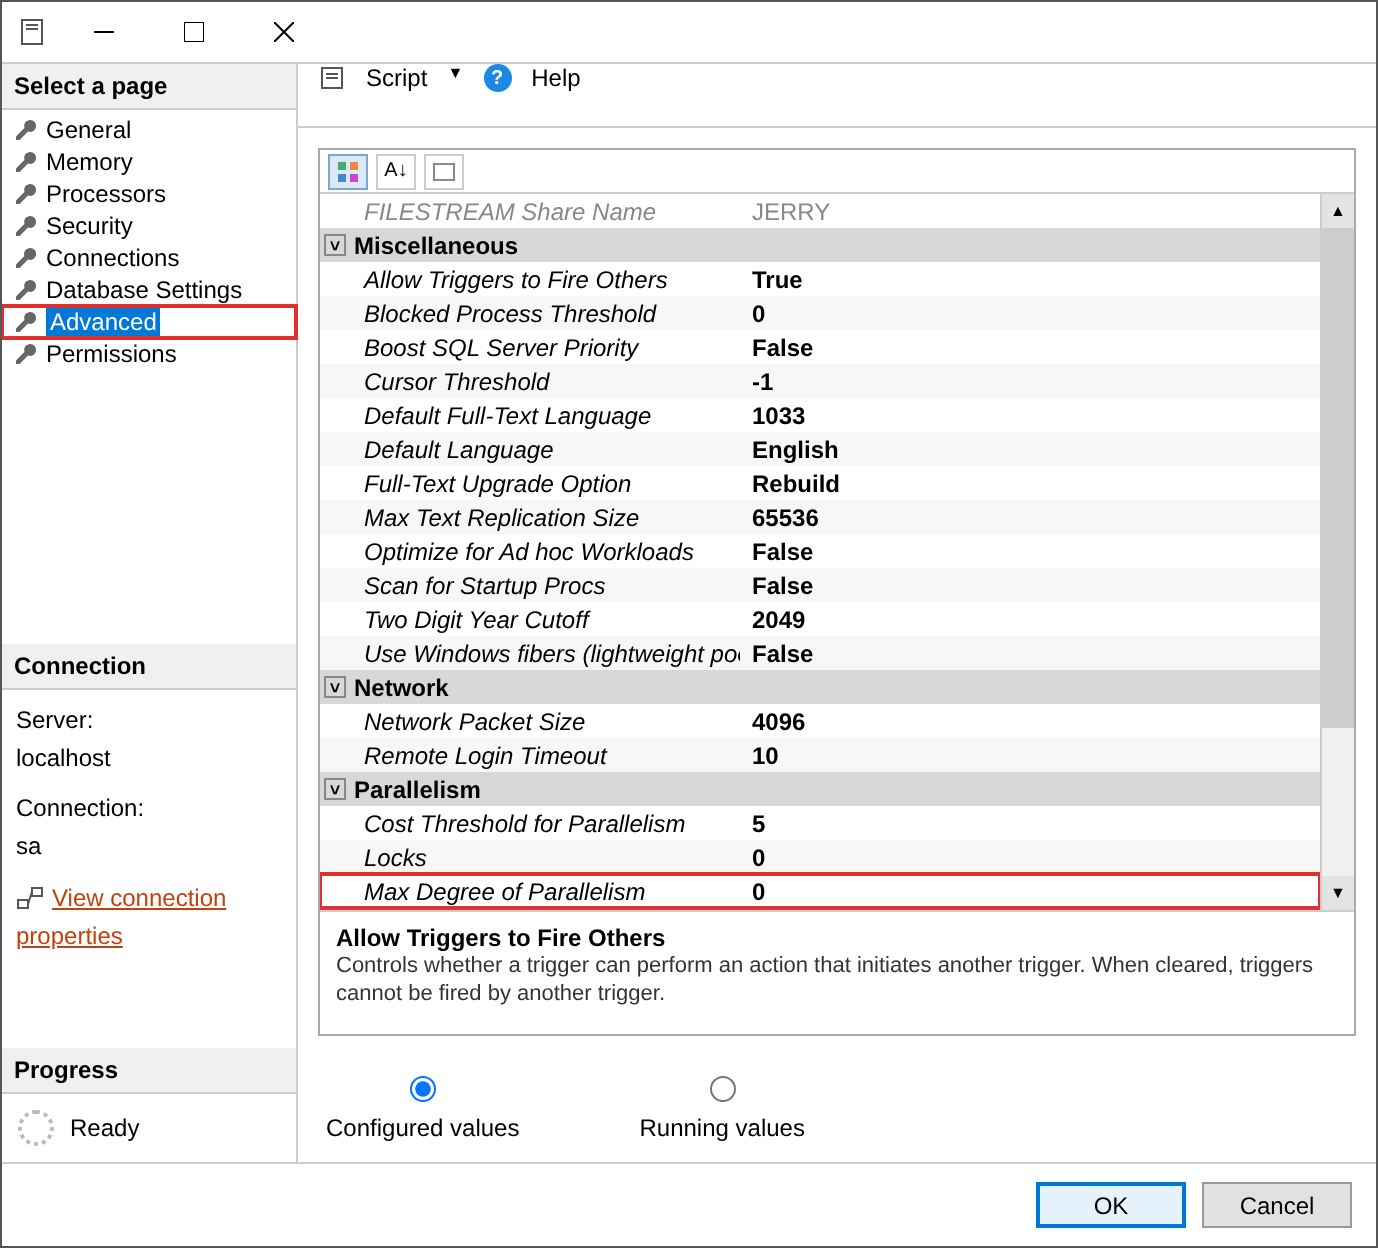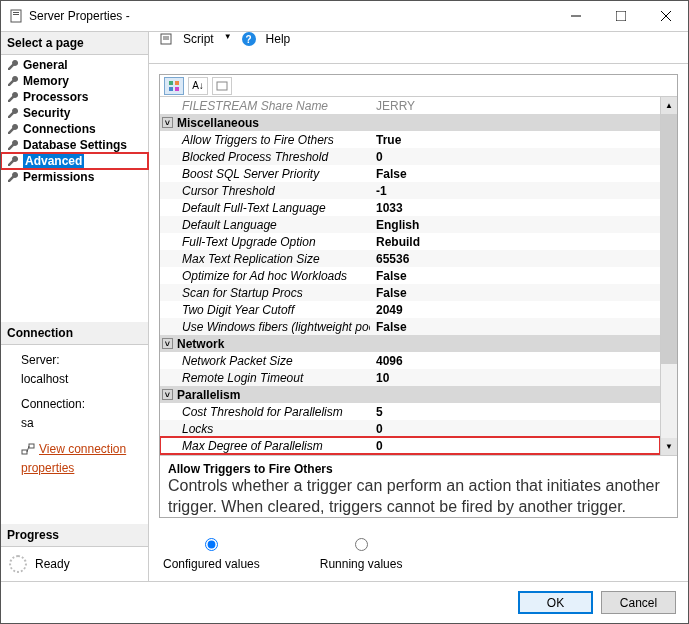--- a/index.html
+++ b/index.html
@@ -5,26 +5,26 @@
 * { box-sizing: border-box; margin: 0; padding: 0; font-family: "Segoe UI", Tahoma, sans-serif; font-size: 12px; }
 body { background: #fff; width: 689px; height: 624px; border: 1px solid #555; display: flex; flex-direction: column; }
 .titlebar { height: 30px; display: flex; align-items: center; padding-left: 8px; }
 .titlebar .icon { width: 14px; height: 14px; margin-right: 6px; }
 .titlebar .title { flex: 1; font-size: 12px; }
 .winbtn { width: 45px; height: 30px; display: flex; align-items: center; justify-content: center; }
 .winbtn svg { width: 10px; height: 10px; }
 .content { flex: 1; display: flex; border-top: 1px solid #ccc; min-height: 0; }
 .leftcol { width: 148px; border-right: 1px solid #ccc; display: flex; flex-direction: column; }
 .section-header { background: #f0f0f0; font-weight: bold; padding: 4px 6px; border-bottom: 1px solid #ccc; }
-.page-list { padding: 2px 0; font-weight: bold; }
+.page-list { padding: 2px 0; }
 .page-item { display: flex; align-items: center; padding: 1px 6px; gap: 4px; cursor: default; }
 .page-item.selected .pg-label { background: #0078d7; color: #fff; padding: 0 2px; }
 .page-item.hl { outline: 2px solid #e03030; outline-offset: -1px; }
 .wrench { width: 12px; height: 12px; }
-.conn-body { padding: 6px 20px; font-size: 12px; line-height: 1.6; }
+.conn-body { padding: 6px 7px; font-size: 12px; line-height: 1.6; }
 .conn-body a { color: #c2410c; text-decoration: underline; }
 .link-icon { width: 14px; height: 12px; vertical-align: middle; margin-right: 4px; }
 .progress-body { padding: 8px; display: flex; align-items: center; gap: 8px; }
 .spinner { width: 18px; height: 18px; border: 2px dotted #bbb; border-radius: 50%; }
 .rightcol { flex: 1; display: flex; flex-direction: column; min-height: 0; }
 .toolbar { height: 32px; border-bottom: 1px solid #ccc; display: flex; align-items: flex-start; gap: 10px; padding: 0 10px; }
 .tbicon { width: 14px; height: 14px; }
 .help-icon { width: 14px; height: 14px; background: #1e88e5; color: #fff; border-radius: 50%; font-weight: bold; font-size: 10px; display: inline-flex; align-items: center; justify-content: center; }
 .grid-wrap { margin: 10px; border: 1px solid #aaa; flex: 1; display: flex; flex-direction: column; min-height: 0; }
 .grid-tools { height: 22px; border-bottom: 1px solid #ccc; display: flex; align-items: center; gap: 4px; padding: 0 4px; }
@@ -38,38 +38,37 @@
 .gexp { width: 11px; height: 11px; display: flex; align-items: center; justify-content: center; font-size: 9px; border: 1px solid #888; }
 .gname { width: 210px; padding-left: 22px; white-space: nowrap; overflow: hidden; font-style: italic; }
 .gval { flex: 1; padding-left: 6px; font-weight: bold; white-space: nowrap; }
 .gval.nf { font-weight: normal; }
 .scrollbar { width: 17px; background: #f0f0f0; border-left: 1px solid #ccc; position: relative; }
 .sb-btn { height: 17px; background: #e4e4e4; display: flex; align-items: center; justify-content: center; font-size: 8px; }
 .sb-btn.bot { position: absolute; bottom: 0; width: 100%; }
 .sb-thumb { position: absolute; top: 17px; width: 100%; height: 250px; background: #cdcdcd; }
 .desc-pane { border-top: 1px solid #ccc; padding: 6px 8px; height: 62px; }
 .desc-pane .dt { font-weight: bold; }
-.desc-pane .dd { font-size: 16px; color: #333; line-height: 1.3; }
+.desc-pane .dd { font-size: 11px; color: #333; line-height: 1.3; }
 .radios { padding: 10px 14px; display: flex; gap: 60px; }
 .radios label { display: flex; align-items: center; gap: 6px; flex-direction: column; }
 .footer { height: 42px; border-top: 1px solid #ccc; display: flex; align-items: center; justify-content: flex-end; gap: 8px; padding-right: 12px; }
 .btn { width: 75px; height: 23px; border: 1px solid #999; background: #e1e1e1; font-size: 12px; }
 .btn.primary { border: 2px solid #0078d7; background: #e5f1fb; }
 .flex-spacer { flex: 1; }
 </style>
 </head>
 <body>
 
 <div class="titlebar">
   <svg class="icon" viewBox="0 0 14 14">
       <rect x="2" y="1" width="10" height="12" fill="none" stroke="#555"></rect>
       <rect x="4" y="3" width="6" height="1" fill="#555"></rect>
       <rect x="4" y="5" width="6" height="1" fill="#555"></rect>
     </svg>
-  <span class="title">Server Properties -</span>
   <div class="winbtn">
       <svg viewBox="0 0 10 10">
         <line x1="0" y1="5" x2="10" y2="5" stroke="#000"></line>
       </svg>
     </div>
   <div class="winbtn">
       <svg viewBox="0 0 10 10">
         <rect x="0" y="0" width="10" height="10" fill="none" stroke="#000"></rect>
       </svg>
     </div>

